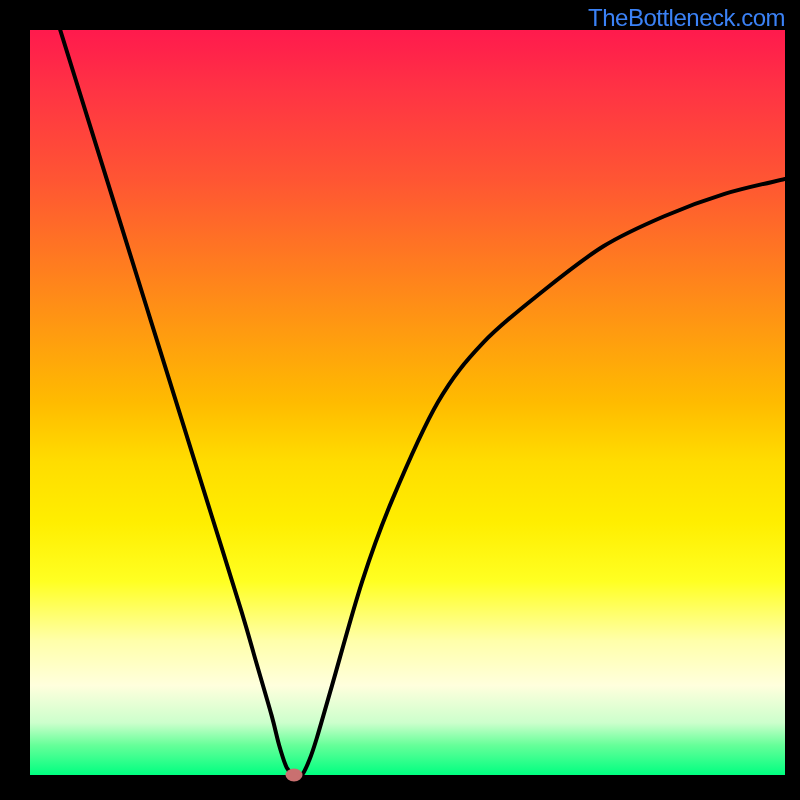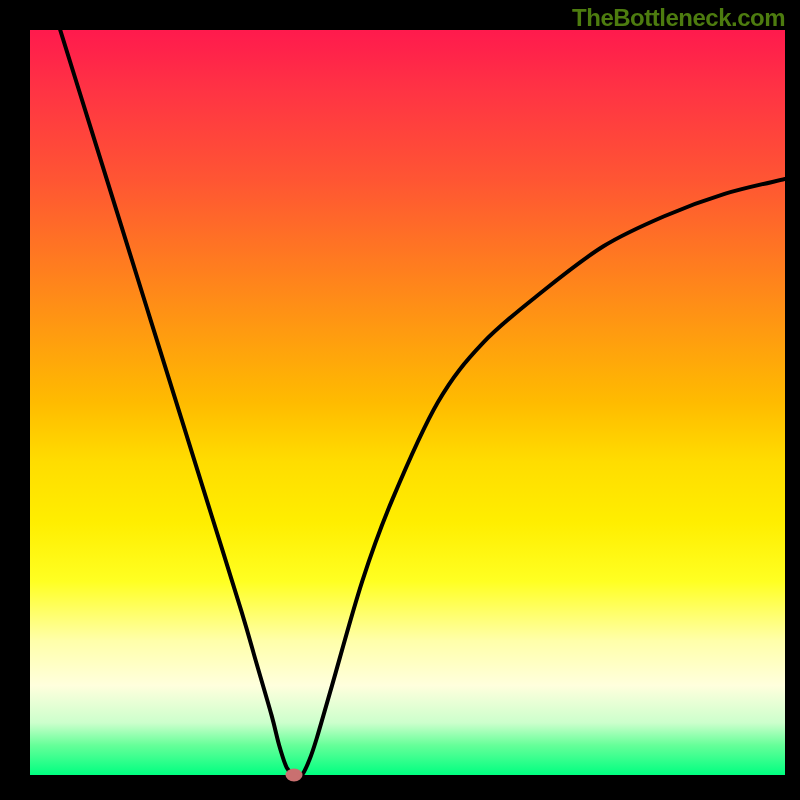--- a/index.html
+++ b/index.html
@@ -8,23 +8,23 @@
     height: 800px;
     background: #000;
     position: relative;
     font-family: Arial, sans-serif;
     overflow: hidden;
   }
   .watermark {
     position: absolute;
     top: 4px;
     right: 15px;
-    color: #4d7c0f;
+    color: #3b82f6;
     font-size: 24px;
-    font-weight: 700;
+    font-weight: 400;
     letter-spacing: -0.5px;
     z-index: 10;
   }
   .plot-area {
     position: absolute;
     left: 30px;
     top: 30px;
     width: 755px;
     height: 745px;
     background: linear-gradient(to bottom,

